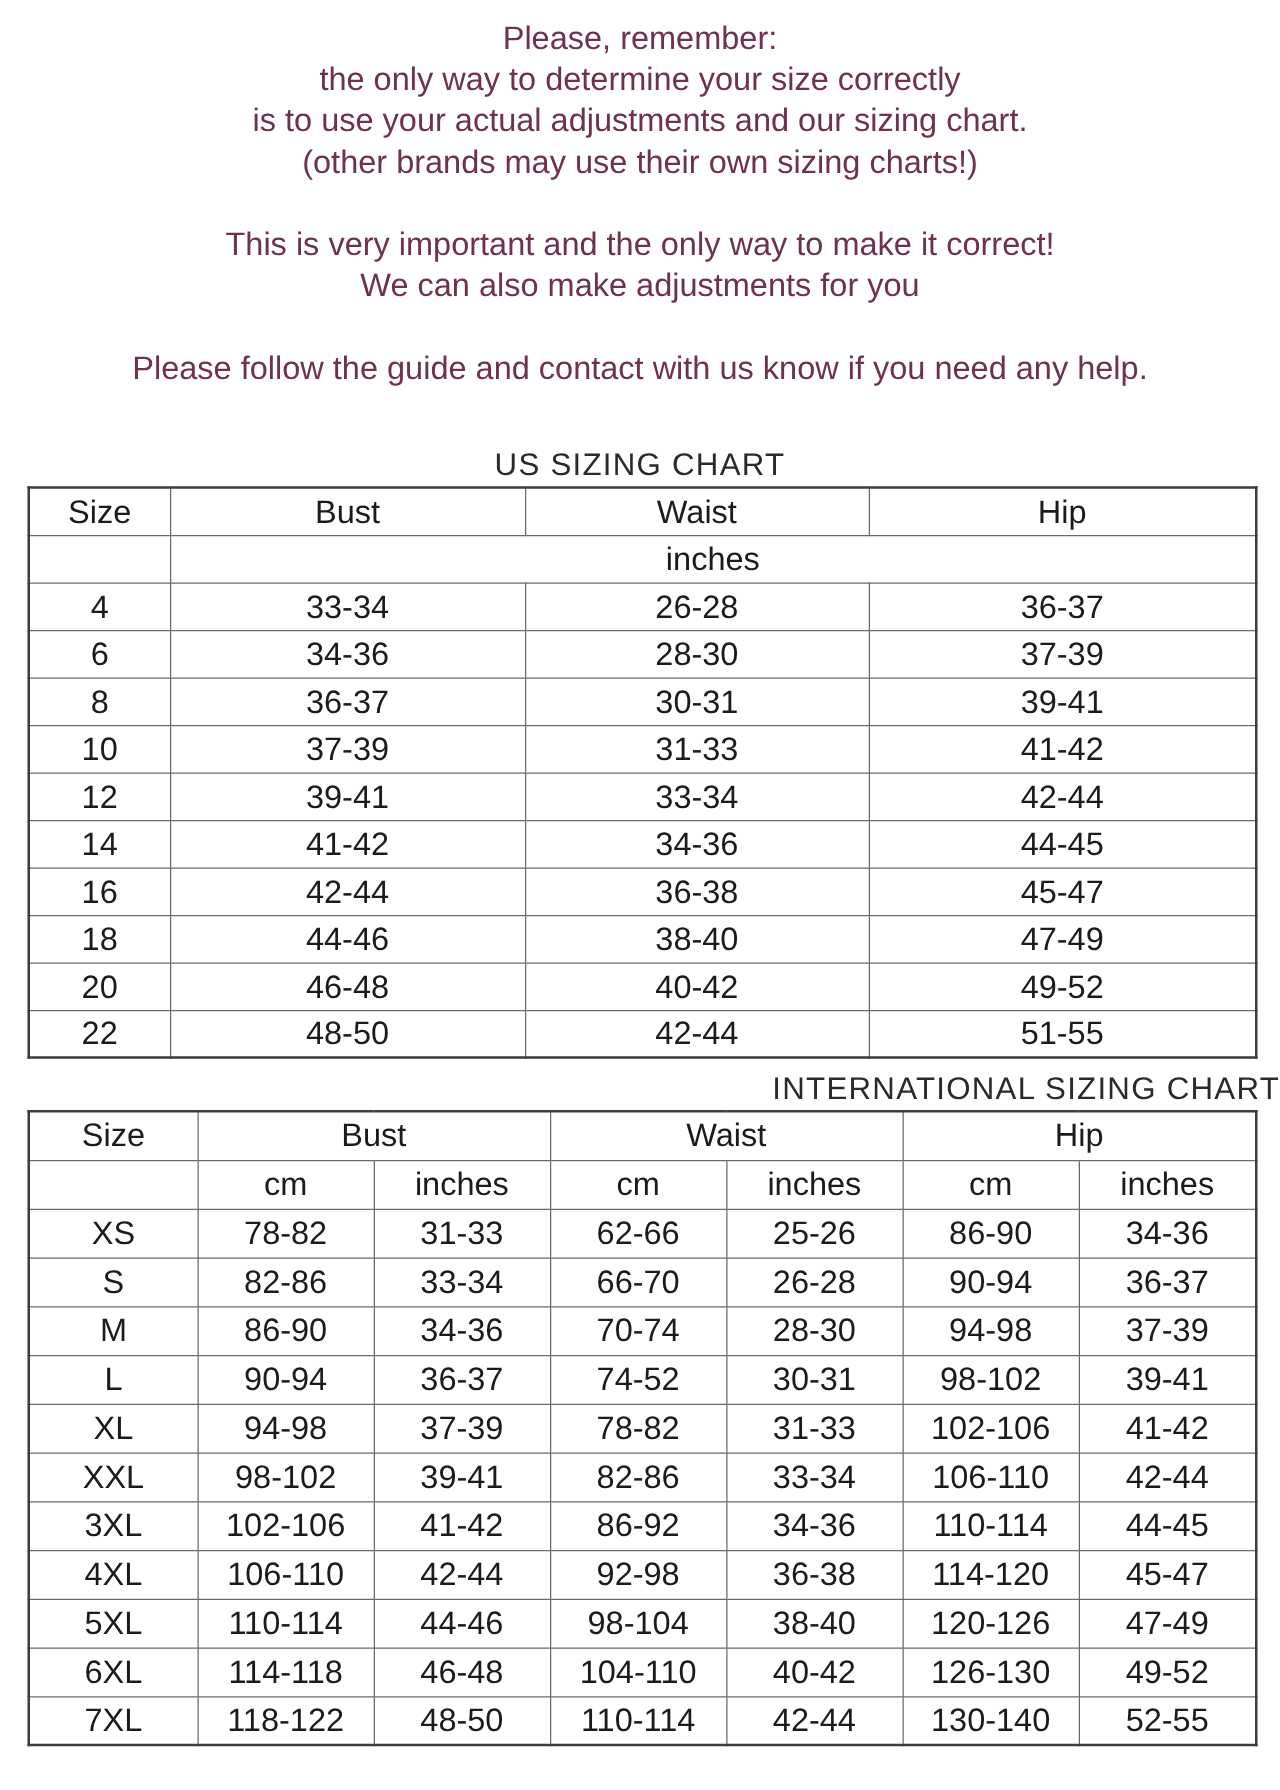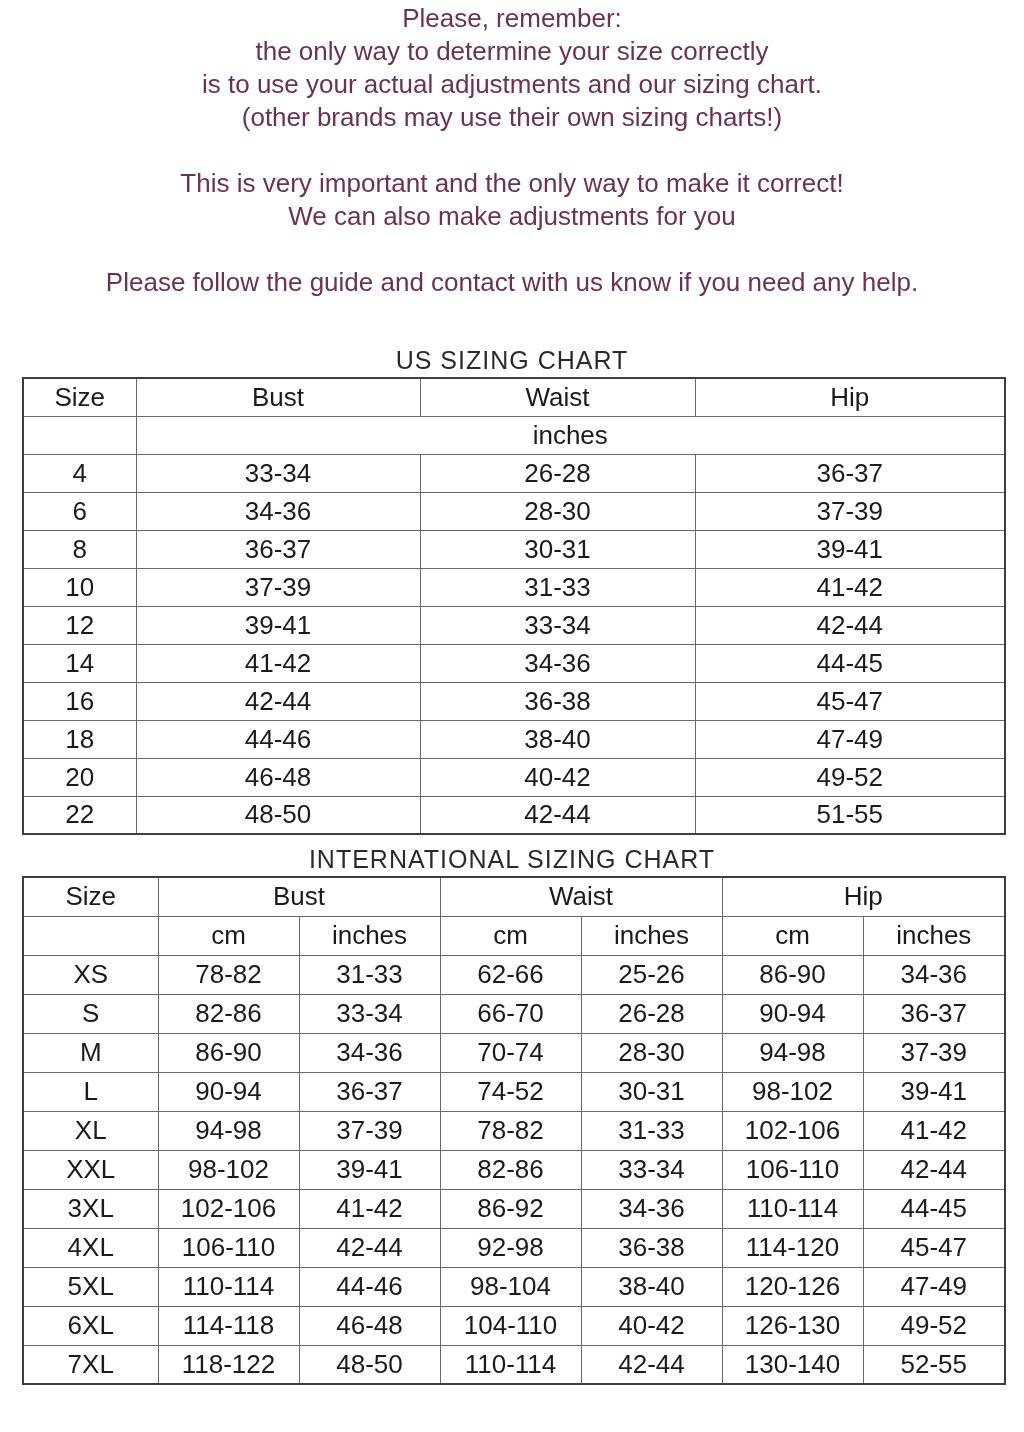--- a/index.html
+++ b/index.html
@@ -11,39 +11,39 @@
   }
   *{box-sizing:border-box;}
   html,body{margin:0;padding:0;}
   body{
     width:1024px;height:1432px;
     background:#ffffff;
     font-family:"Liberation Sans", sans-serif;
     overflow:hidden;
   }
   .intro{
-    padding-top:2px;
+    padding-top:14px;
     text-align:center;
     color:var(--maroon);
     font-size:26px;
     line-height:33px;
     font-weight:300;
   }
   .intro p{margin:0;}
   .intro p + p{margin-top:33px;}
   .section-title{
     text-align:center;
     color:var(--title-text);
     font-size:25px;
     line-height:25px;
     letter-spacing:1px;
     font-weight:300;
   }
   .title-us{margin:49px 0 4px 0;}
-  .title-intl{margin:12px 0 4px 0;}
+  .title-intl{margin:12px 0 4px 0;text-align:right;}
   table{
     border-collapse:collapse;
     table-layout:fixed;
     margin-left:22px;
     width:982px;
     color:var(--table-text);
     font-size:26px;
     font-weight:300;
   }
   th,td{

